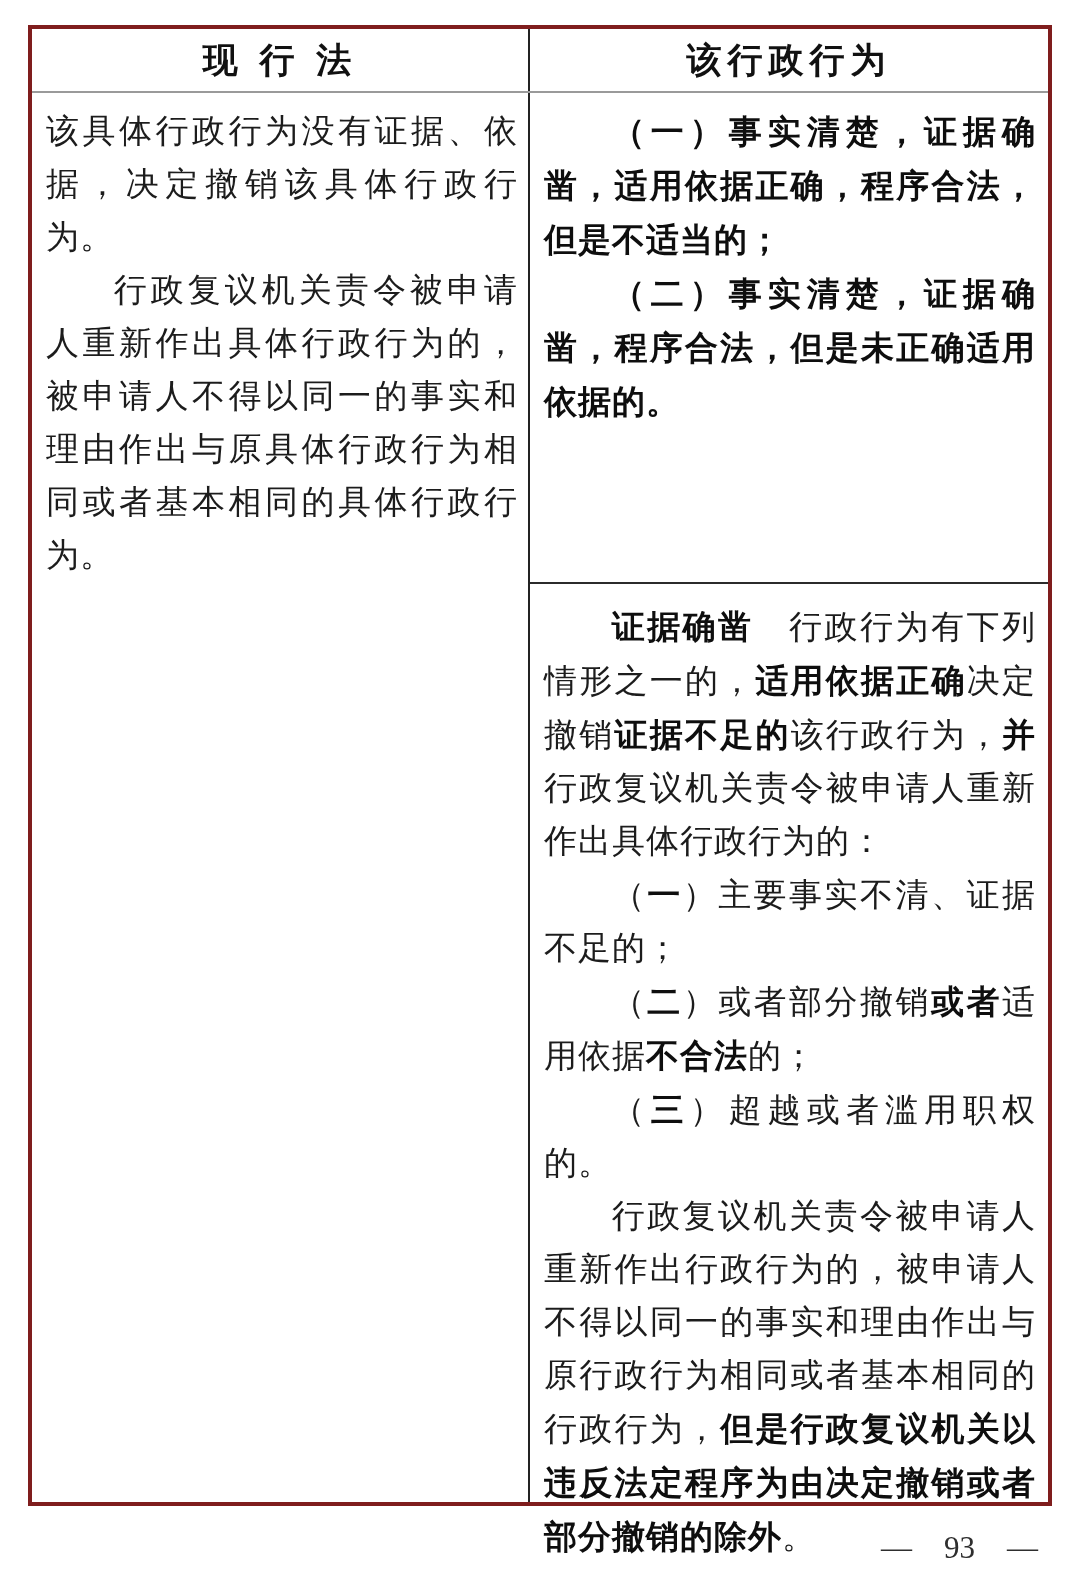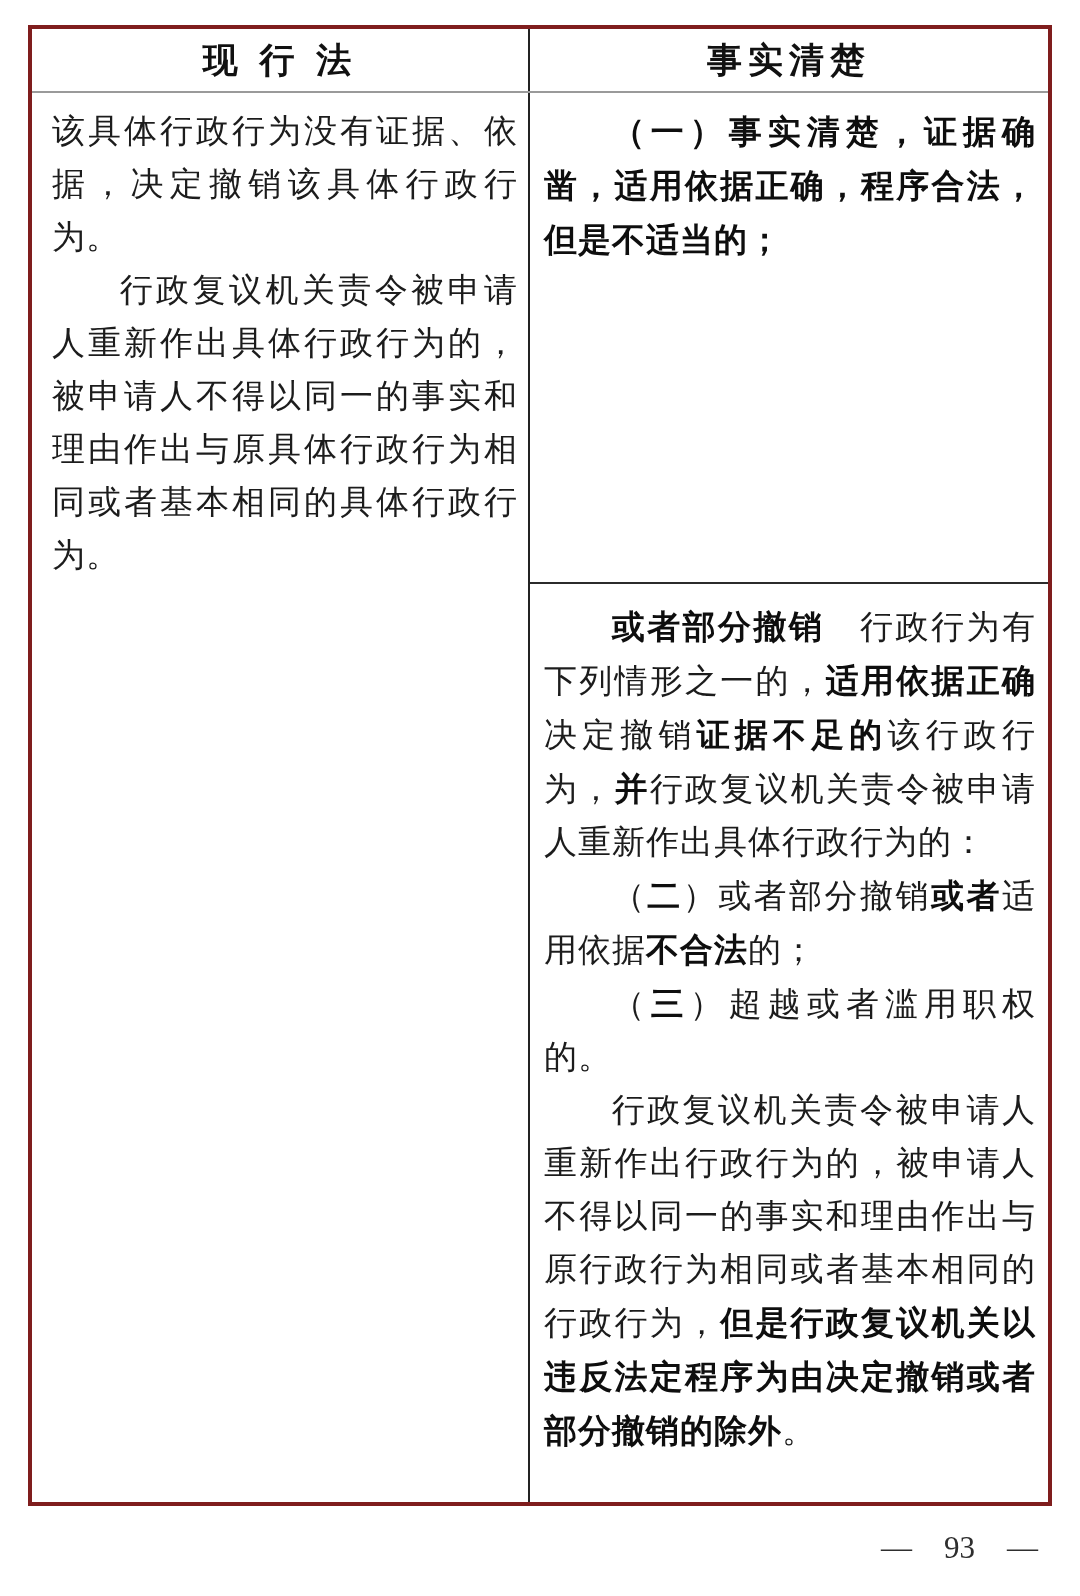--- a/index.html
+++ b/index.html
@@ -55,21 +55,21 @@
   }
   .body-row {
     display: flex;
     flex: 1 1 auto;
     min-height: 0;
   }
   .left-cell {
     width: 498px;
     box-sizing: border-box;
     border-right: 2px solid #232323;
-    padding: 12px 10px 0 20px;
+    padding: 12px 10px 0 14px;
   }
   .right-col {
     flex: 1;
     display: flex;
     flex-direction: column;
     min-height: 0;
   }
   .right-cell-1 {
     height: 491px;
     box-sizing: border-box;
@@ -117,35 +117,37 @@
 </style>
 </head>
 <body>
 
 <div class="page">
 
   <div class="law-table">
 
     <div class="header-row">
       <div class="header-cell left">现 行 法</div>
-      <div class="header-cell right">事实清楚</div>
+      <div class="header-cell right">该行政行为</div>
     </div>
 
     <div class="body-row">
       <div class="left-cell">
           <p class="para"><span class="seg">该具体行政行为没有证据、依据，决定撤销该具体行政行为。</span></p>
           <p class="para indent"><span class="seg">行政复议机关责令被申请人重新作出具体行政行为的，被申请人不得以同一的事实和理由作出与原具体行政行为相同或者基本相同的具体行政行为。</span></p>
         </div>
 
       <div class="right-col">
         <div class="right-cell-1">
             <p class="para indent"><span class="seg bold">（一）事实清楚，证据确凿，适用依据正确，程序合法，但是不适当的；</span></p>
+            <p class="para indent"><span class="seg bold">（二）事实清楚，证据确凿，程序合法，但是未正确适用依据的。</span></p>
           </div>
         <div class="right-cell-2">
-            <p class="para indent"><span class="seg bold">或者部分撤销</span><span class="seg">　行政行为有下列情形之一的，</span><span class="seg bold">适用依据正确</span><span class="seg">决定撤销</span><span class="seg bold">证据不足的</span><span class="seg">该行政行为，</span><span class="seg bold">并</span><span class="seg">行政复议机关责令被申请人重新作出具体行政行为的：</span></p>
+            <p class="para indent"><span class="seg bold">证据确凿</span><span class="seg">　行政行为有下列情形之一的，</span><span class="seg bold">适用依据正确</span><span class="seg">决定撤销</span><span class="seg bold">证据不足的</span><span class="seg">该行政行为，</span><span class="seg bold">并</span><span class="seg">行政复议机关责令被申请人重新作出具体行政行为的：</span></p>
+            <p class="para indent"><span class="seg">（</span><span class="seg bold">一</span><span class="seg">）主要事实不清、证据不足的；</span></p>
             <p class="para indent"><span class="seg">（</span><span class="seg bold">二</span><span class="seg">）或者部分撤销</span><span class="seg bold">或者</span><span class="seg">适用依据</span><span class="seg bold">不合法</span><span class="seg">的；</span></p>
             <p class="para indent"><span class="seg">（</span><span class="seg bold">三</span><span class="seg">）超越或者滥用职权的。</span></p>
             <p class="para indent"><span class="seg">行政复议机关责令被申请人重新作出行政行为的，被申请人不得以同一的事实和理由作出与原行政行为相同或者基本相同的行政行为，</span><span class="seg bold">但是行政复议机关以违反法定程序为由决定撤销或者部分撤销的除外</span><span class="seg">。</span></p>
           </div>
       </div>
     </div>
 
   </div>
 
   <div class="footer">

